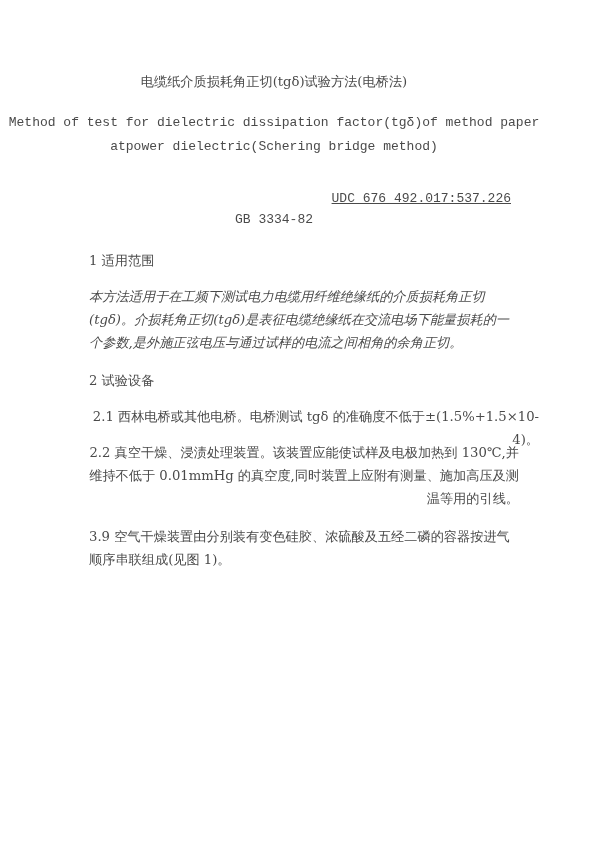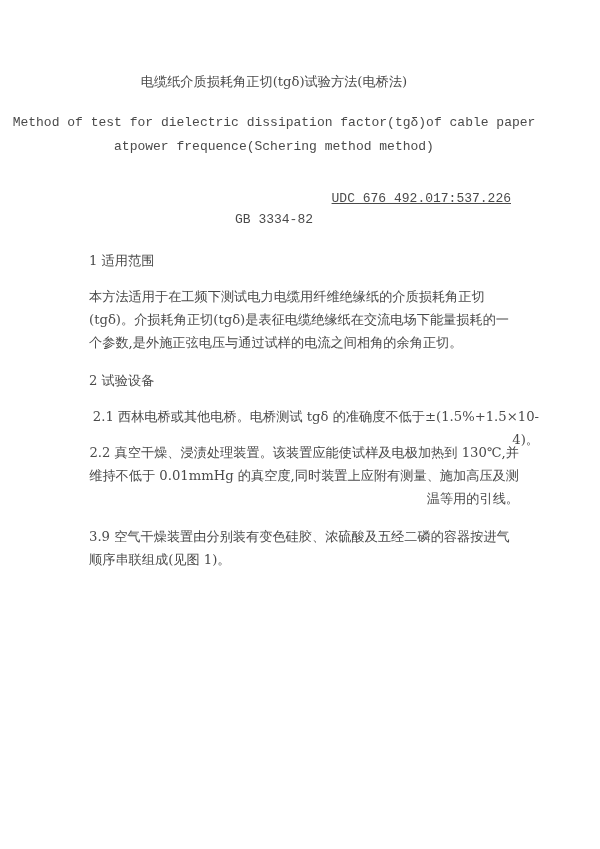--- a/index.html
+++ b/index.html
@@ -12,25 +12,25 @@
     .cn { font-size: 13.2px; letter-spacing: 0px; }
     .mono { font-family: "Liberation Mono", "DejaVu Sans Mono", monospace; font-size: 13px; }
     .center { left: 0; width: 548px; text-align: center; }
     .para { position: absolute; left: 89px; width: 430px; font-size: 13.2px; line-height: 23px; white-space: normal; }
   </style>
 </head>
 <body>
 
 <div>
   <div class="abs center cn" style="top:73px;">电缆纸介质损耗角正切(tgδ)试验方法(电桥法)</div>
-  <div class="abs center mono" style="top:115px;">Method of test for dielectric dissipation factor(tgδ)of cable paper</div>
-  <div class="abs center mono" style="top:139px;">atpower frequence(Schering method method)</div>
+  <div class="abs center mono" style="top:115px;">Method of test for dielectric dissipation factor(tgδ)of method paper</div>
+  <div class="abs center mono" style="top:139px;">atpower dielectric(Schering bridge method)</div>
   <div class="abs mono" style="top:191px; right:89px;text-decoration:underline;">UDC 676 492.017:537.226</div>
   <div class="abs center mono" style="top:212px;">GB 3334-82</div>
 
   <div class="abs cn" style="top:252px; left:89px;">1 适用范围</div>
-  <div class="para" style="top:285px;">本方法适用于在工频下测试电力电缆用纤维绝缘纸的介质损耗角正切(tgδ)。介损耗角正切(tgδ)是表征电缆绝缘纸在交流电场下能量损耗的一个参数,是外施正弦电压与通过试样的电流之间相角的余角正切。</div>
+  <div class="para" style="top:285px;font-style:italic;">本方法适用于在工频下测试电力电缆用纤维绝缘纸的介质损耗角正切(tgδ)。介损耗角正切(tgδ)是表征电缆绝缘纸在交流电场下能量损耗的一个参数,是外施正弦电压与通过试样的电流之间相角的余角正切。</div>
 
   <div class="abs cn" style="top:372px; left:89px;">2 试验设备</div>
   <div class="para" style="top:405px; width:450px;text-align:right;">2.1 西林电桥或其他电桥。电桥测试 tgδ 的准确度不低于±(1.5%+1.5×10-4)。</div>
   <div class="para" style="top:441px;text-align:right;">2.2 真空干燥、浸渍处理装置。该装置应能使试样及电极加热到 130℃,并维持不低于 0.01mmHg 的真空度,同时装置上应附有测量、施加高压及测温等用的引线。</div>
   <div class="para" style="top:525px;">3.9 空气干燥装置由分别装有变色硅胶、浓硫酸及五经二磷的容器按进气顺序串联组成(见图 1)。</div>
 </div>
 
 </body></html>

